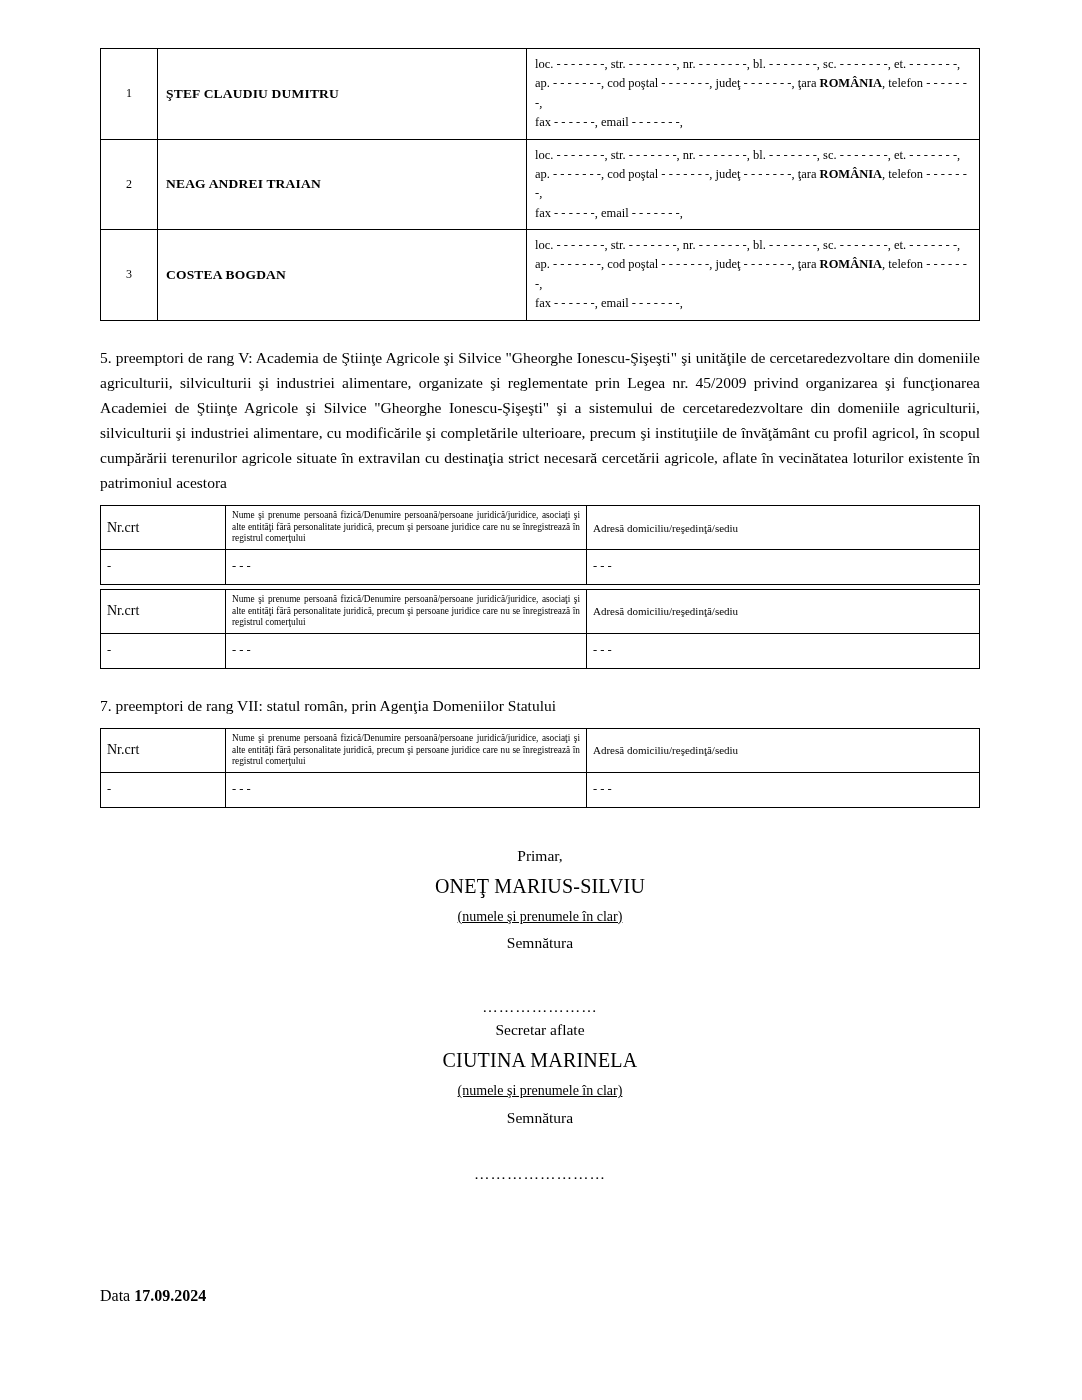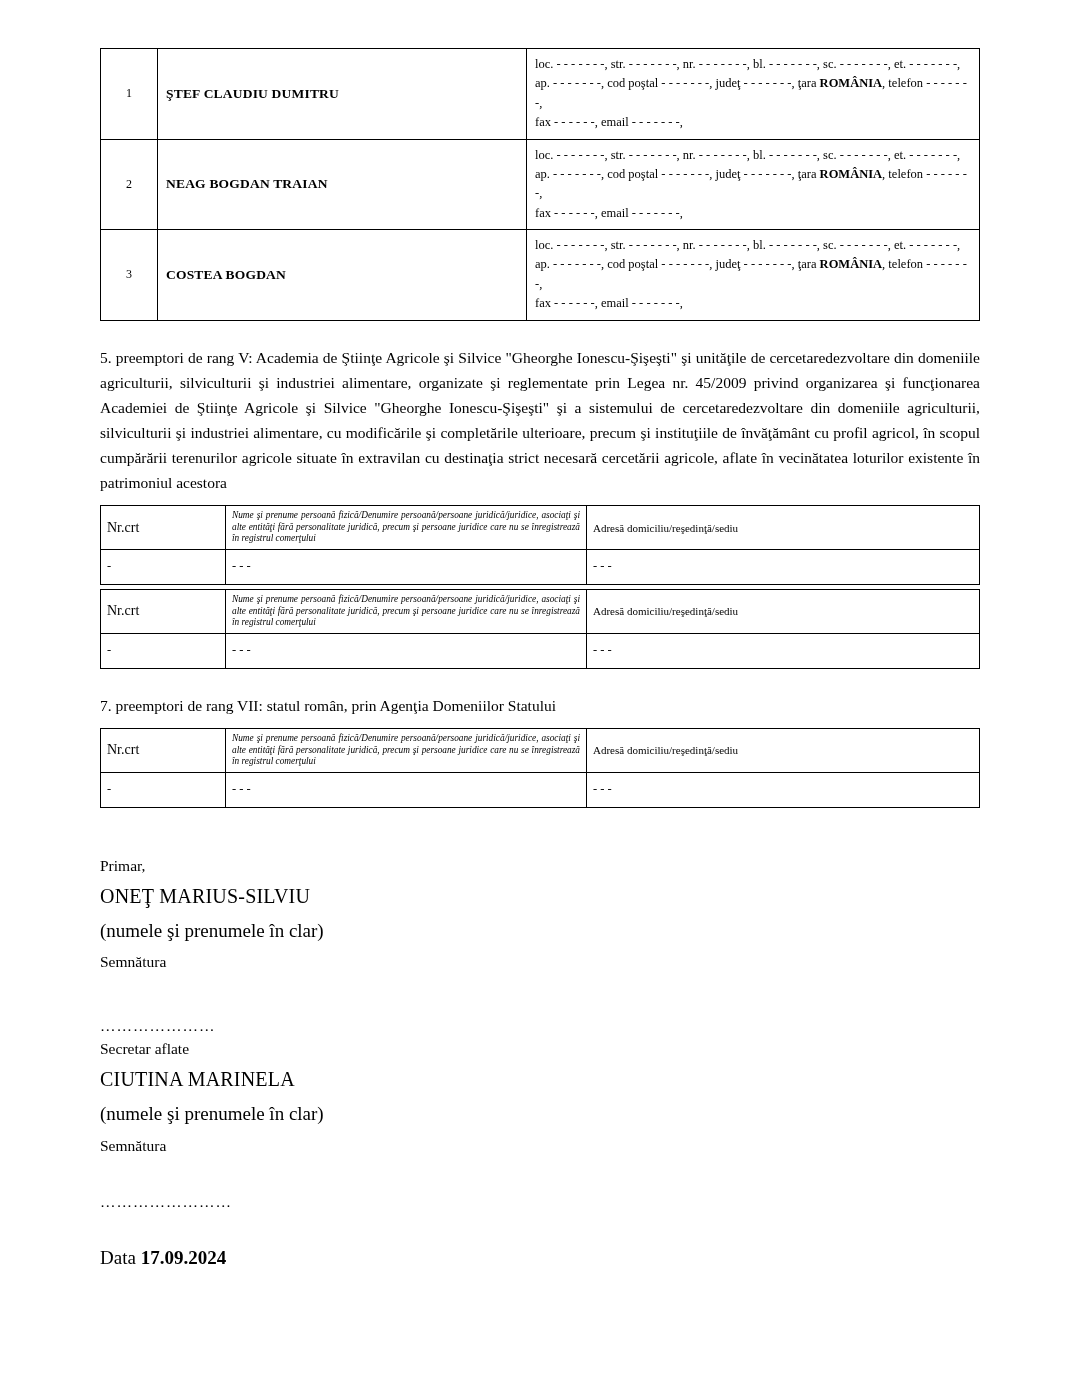--- a/index.html
+++ b/index.html
@@ -77,53 +77,54 @@
     padding: 4px 6px;
   }
   td.c1 { width: 112px; font-size: 14px; padding-left: 8px;}
   td.c2 { width: 348px; }
   td.c3 { font-size: 11px; padding-left: 8px; }
   .hdrsmall {
     font-size: 9.3px;
     line-height: 1.25;
     text-align: justify;
     display: block;
-    font-style: italic;
   }
   td.datacell { font-size: 12.5px; height: 26px; }
 
   
   .sig {
     width: 880px;
-    margin-top: 44px;
+    text-align: center;
+    margin-top: 34px;
   }
   .sig .line {
     font-size: 15.5px;
     line-height: 1.75;
   }
   .sig .name {
     font-size: 20px;
     font-weight: normal;
     line-height: 1.75;
     letter-spacing: .2px;
   }
   .sig .small {
-    font-size: 19px;
+    font-size: 14px;
     line-height: 1.8;
+    text-decoration: underline;
   }
   .sig .dots {
     font-size: 15.5px;
     letter-spacing: 1px;
   }
   .gap1 { height: 42px; }
   .gap2 { height: 34px; }
 
   .data-line {
-    margin-top: 36px;
-    font-size: 19px;
+    margin-top: 104px;
+    font-size: 16px;
   }
   .data-line b { font-weight: bold; }
 </style>
 </head>
 <body>
 
 <div class="page">
 
   <table class="persons">
     <tbody>
@@ -131,21 +132,21 @@
         <td class="idx">1</td>
         <td class="pname">ŞTEF CLAUDIU DUMITRU</td>
         <td class="paddr">
           <span>loc. - - - - - - -, str. - - - - - - -, nr. - - - - - - -, bl. - - - - - - -, sc. - - - - - - -, et. - - - - - - -,</span><br>
           <span>ap. - - - - - - -, cod poştal - - - - - - -, judeţ - - - - - - -, ţara </span><b>ROMÂNIA</b><span>, telefon - - - - - - -,</span><br>
           <span>fax - - - - - -, email - - - - - - -,</span>
         </td>
       </tr>
       <tr>
         <td class="idx">2</td>
-        <td class="pname">NEAG BOGDAN TRAIAN</td>
+        <td class="pname">NEAG ANDREI TRAIAN</td>
         <td class="paddr">
           <span>loc. - - - - - - -, str. - - - - - - -, nr. - - - - - - -, bl. - - - - - - -, sc. - - - - - - -, et. - - - - - - -,</span><br>
           <span>ap. - - - - - - -, cod poştal - - - - - - -, judeţ - - - - - - -, ţara </span><b>ROMÂNIA</b><span>, telefon - - - - - - -,</span><br>
           <span>fax - - - - - -, email - - - - - - -,</span>
         </td>
       </tr>
       <tr>
         <td class="idx">3</td>
         <td class="pname">COSTEA BOGDAN</td>
         <td class="paddr">

